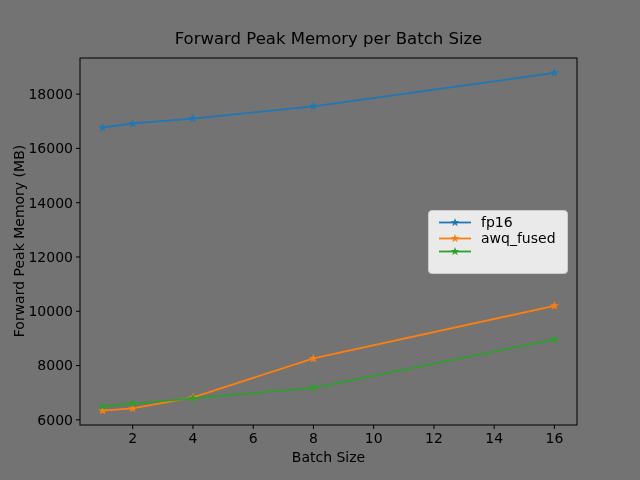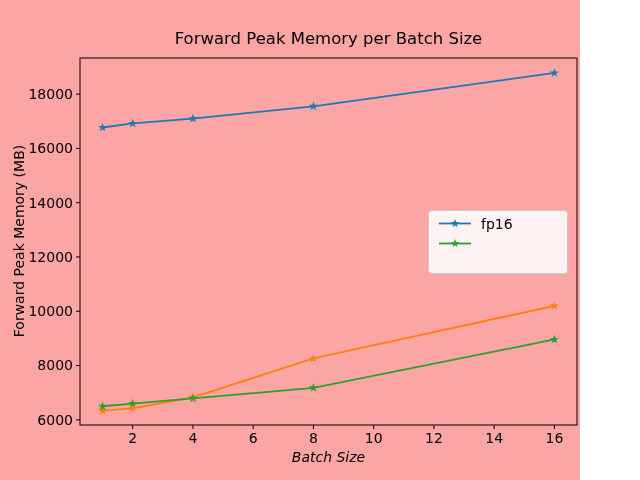--- a/index.html
+++ b/index.html
@@ -1,42 +1,41 @@
 <!DOCTYPE html>
 <html><head>
 <meta charset="utf-8">
 <style>
   html,body { margin:0; padding:0; }
   body { font-family: "DejaVu Sans", sans-serif; }
   .figure {
     position: relative;
-    width: 580px;
+    width: 640px;
     height: 480px;
-    background: #fca5a5;
+    background: #737373;
     overflow: hidden;
   }
   .chart-title {
     position: absolute;
     left: 80px;
     top: 29px;
     width: 497px;
     text-align: center;
     font-size: 16.5px;
     color: #000000;
     white-space: nowrap;
   }
   .x-label {
     position: absolute;
     left: 80px;
     top: 449px;
     width: 497px;
     text-align: center;
     font-size: 14px;
     color: #000000;
-    font-style: italic;
   }
   .y-label {
     position: absolute;
     left: 19px;
     top: 241px;
     transform: translate(-50%,-50%) rotate(-90deg);
     white-space: nowrap;
     font-size: 14px;
     color: #000000;
   }
@@ -136,18 +135,25 @@
   <div class="legend">
     <div class="legend-entry">
       <svg class="legend-swatch" width="34" height="11">
           <line x1="1" y1="5.5" x2="33" y2="5.5" stroke="#1f77b4" stroke-width="1.8"></line>
           <path d="M17.00 1.00L18.06 4.04L21.28 4.11L18.71 6.06L19.65 9.14L17.00 7.30L14.35 9.14L15.29 6.06L12.72 4.11L15.94 4.04Z" fill="#1f77b4"></path>
         </svg>
       <span>fp16</span>
     </div>
     <div class="legend-entry">
       <svg class="legend-swatch" width="34" height="11">
+          <line x1="1" y1="5.5" x2="33" y2="5.5" stroke="#ff7f0e" stroke-width="1.8"></line>
+          <path d="M17.00 1.00L18.06 4.04L21.28 4.11L18.71 6.06L19.65 9.14L17.00 7.30L14.35 9.14L15.29 6.06L12.72 4.11L15.94 4.04Z" fill="#ff7f0e"></path>
+        </svg>
+      <span>awq_fused</span>
+    </div>
+    <div class="legend-entry">
+      <svg class="legend-swatch" width="34" height="11">
           <line x1="1" y1="5.5" x2="33" y2="5.5" stroke="#2ca02c" stroke-width="1.8"></line>
           <path d="M17.00 1.00L18.06 4.04L21.28 4.11L18.71 6.06L19.65 9.14L17.00 7.30L14.35 9.14L15.29 6.06L12.72 4.11L15.94 4.04Z" fill="#2ca02c"></path>
         </svg>
     </div>
   </div>
 </div>
 
 </body></html>

